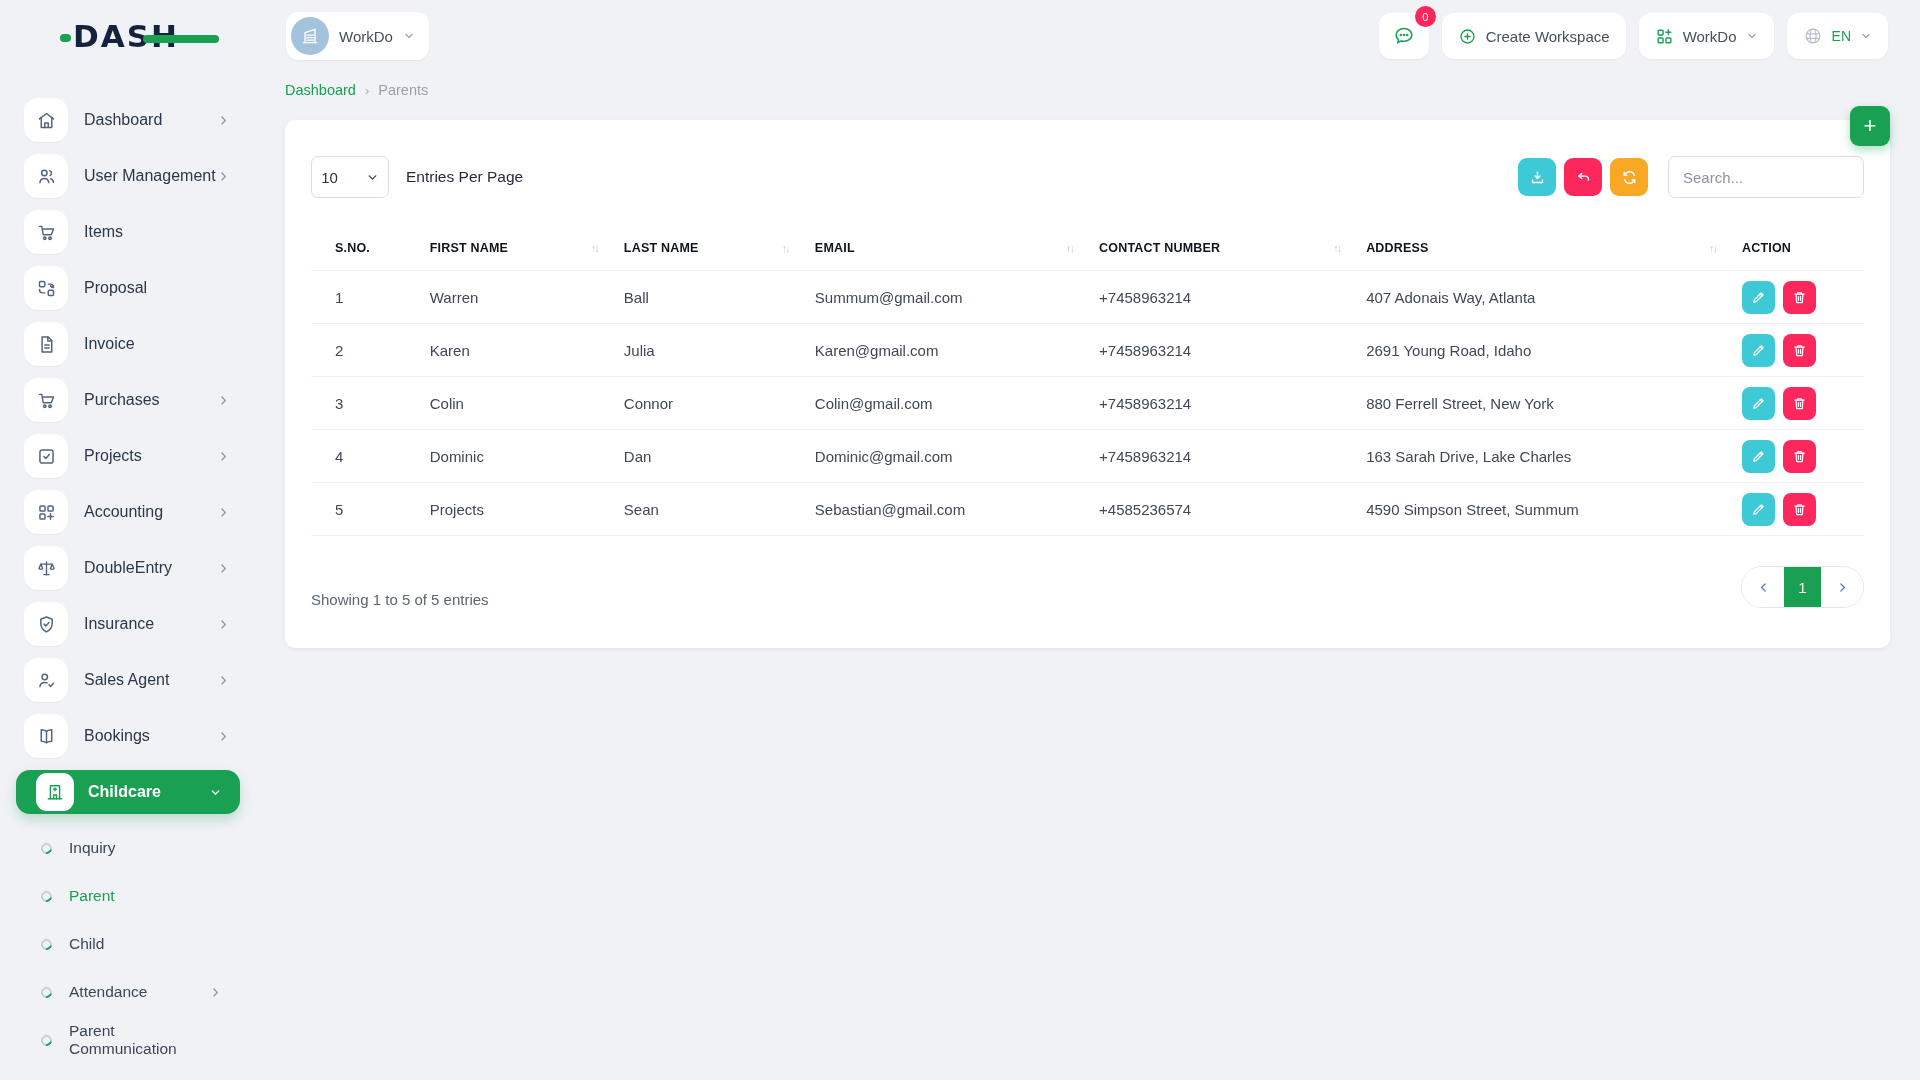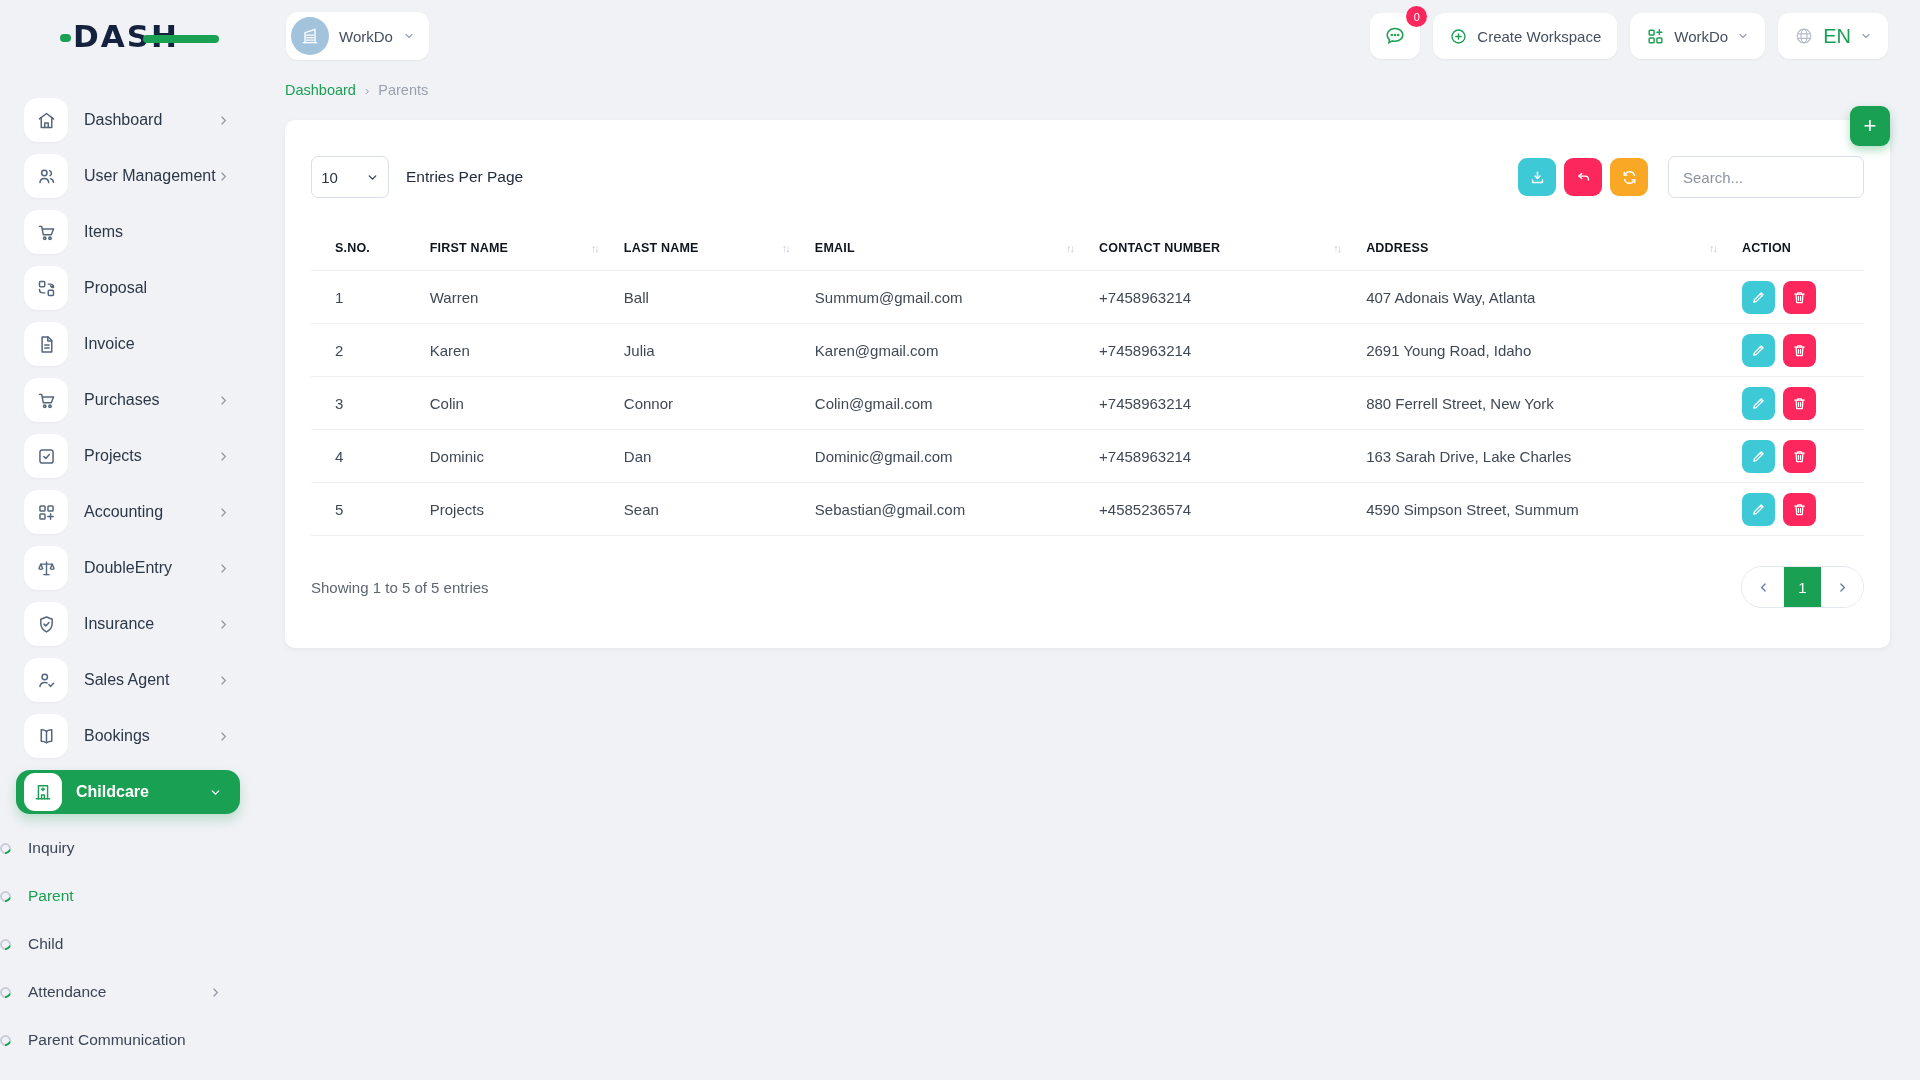--- a/index.html
+++ b/index.html
@@ -19,33 +19,33 @@
   .logo-bar{position:absolute;right:-40px;top:17px;width:76px;height:8px;border-radius:4px;background:var(--green);}
   .chip{background:#fff;border-radius:12px;display:flex;align-items:center;box-shadow:0 1px 2px rgba(16,24,40,.05);cursor:pointer;}
   .ws-chip{margin-left:34px;height:48px;padding:0 14px 0 5px;gap:10px;}
   .avatar{width:38px;height:38px;border-radius:50%;background:#a3c3dd;display:flex;align-items:center;justify-content:center;color:#fff;}
   .chip-label{font-size:15px;color:#454f5e;}
   .chev{color:#97a0af;}
   .topbar-right{margin-left:auto;display:flex;align-items:center;gap:13px;}
   .chat-chip{position:relative;width:50px;height:46px;justify-content:center;color:var(--green);}
   .badge{position:absolute;top:-7px;right:-7px;width:21px;height:21px;border-radius:50%;background:var(--pink);color:#fff;font-size:11px;display:flex;align-items:center;justify-content:center;}
   .pill{height:46px;padding:0 16px;gap:9px;font-size:15px;color:#454f5e;}
-  .lang-code{color:var(--green);font-size:20px;}
+  .lang-code{color:var(--green);font-size:14px;}
 
   
   .sidebar{position:absolute;left:0;top:72px;bottom:0;width:252px;padding-top:26px;}
   .side-item{display:flex;align-items:center;height:44px;margin:0 14px 12px 0;padding-left:24px;padding-right:8px;cursor:pointer;}
   .icon-box{width:44px;height:44px;min-width:44px;border-radius:14px;background:#fff;display:flex;align-items:center;justify-content:center;color:var(--slate);box-shadow:0 1px 2px rgba(16,24,40,.04);}
   .side-label{margin-left:16px;font-size:16px;color:#2c3747;}
   .side-chevron{margin-left:auto;color:#8d95a5;display:flex;}
-  .side-item.active{background:var(--green);border-radius:14px;margin:0 12px 10px 16px;padding-left:8px;box-shadow:0 6px 12px rgba(26,160,83,.25);}
+  .side-item.active{background:var(--green);border-radius:14px;margin:0 12px 10px 16px;padding-left:20px;box-shadow:0 6px 12px rgba(26,160,83,.25);}
   .side-item.active .icon-box{width:38px;height:38px;min-width:38px;border-radius:11px;color:var(--green);box-shadow:none;}
   .side-item.active .side-label{color:#fff;font-weight:bold;margin-left:14px;}
   .side-item.active .side-chevron{color:#fff;margin-right:10px;}
-  .sub-item{display:flex;align-items:center;height:48px;padding-right:30px;cursor:pointer;}
+  .sub-item{display:flex;align-items:center;height:48px;padding-left:41px;padding-right:30px;cursor:pointer;}
   .bullet{width:11px;height:11px;min-width:11px;border-radius:50%;border:2px solid #c7ced8;border-bottom-color:var(--green);transform:rotate(-35deg);}
   .sub-label{margin-left:17px;font-size:15.5px;color:#3c4656;}
   .sub-item.active .sub-label{color:var(--green);}
   .sub-chevron{margin-left:auto;color:#8d95a5;display:flex;}
 
   
   .main{position:absolute;left:252px;top:72px;right:0;bottom:0;padding:10px 30px 0 33px;}
   .page-head{position:relative;}
   .page-title{font-size:24px;font-weight:bold;color:#161d2b;margin:16px 0 9px;}
   .breadcrumb{display:flex;align-items:center;gap:9px;font-size:14.5px;}
@@ -71,21 +71,21 @@
   th{padding:13px 10px 15px;border-bottom:1px solid #ecdfe400;border-bottom:1px solid #ecEEf2;}
   th .th-inner{display:flex;align-items:center;justify-content:space-between;font-size:12.5px;font-weight:bold;color:#10151d;text-transform:uppercase;letter-spacing:.2px;}
   .sort{color:#c6cbd4;font-size:11px;letter-spacing:-2px;font-weight:normal;padding-right:6px;cursor:pointer;}
   td{font-size:15px;color:#3f4856;padding:0 10px;height:53px;border-bottom:1px solid var(--line);}
   th.first,td.first{padding-left:24px;}
   .row-actions{display:flex;gap:8px;}
   .act-btn{width:33px;height:33px;border-radius:8px;border:none;display:flex;align-items:center;justify-content:center;color:#fff;cursor:pointer;}
   .act-btn.edit{background:var(--teal);}
   .act-btn.del{background:var(--pink);}
 
-  .table-footer{display:flex;align-items:center;margin-top:30px;gap:22px;}
+  .table-footer{display:flex;align-items:flex-end;margin-top:30px;gap:22px;}
   .showing{font-size:15px;color:var(--gray);}
   .pagination{margin-left:auto;display:flex;align-items:stretch;height:42px;border:1px solid #e3e7ee;border-radius:21px;overflow:hidden;background:#fff;}
   .page-btn{width:42px;display:flex;align-items:center;justify-content:center;color:#5f7fa8;cursor:pointer;background:#fff;border:none;}
   .page-num{width:37px;display:flex;align-items:center;justify-content:center;background:var(--green);color:#fff;font-size:15px;cursor:pointer;}
 </style>
 </head>
 <body>
 
 <div class="topbar">
   <div class="logo-wrap">

